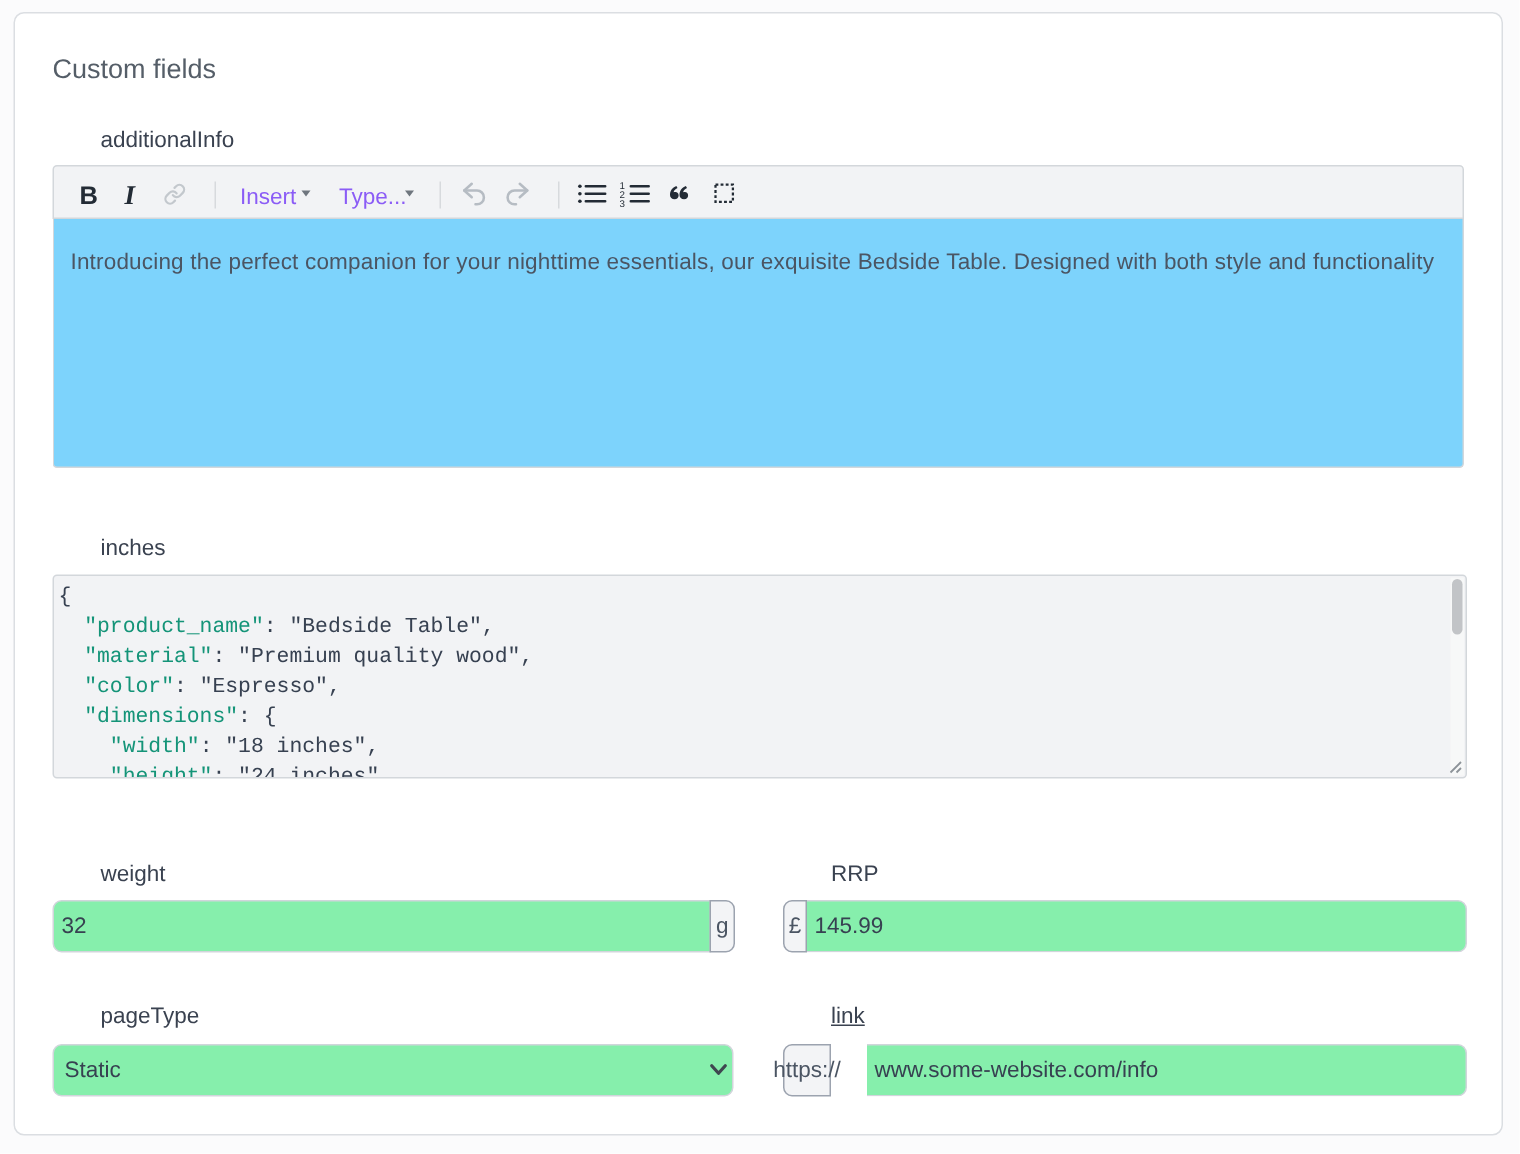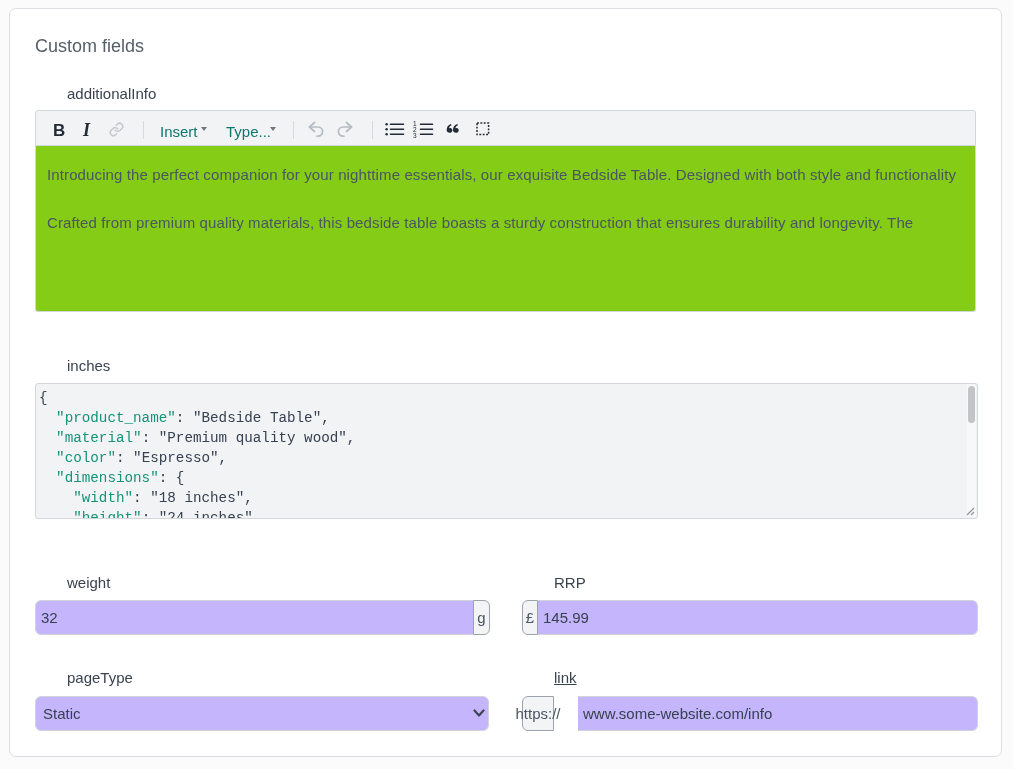--- a/index.html
+++ b/index.html
@@ -4,35 +4,35 @@
 <style>
 html,body{margin:0;padding:0;}
 body{width:1013px;height:769px;background:#fbfbfc;font-family:"Liberation Sans",sans-serif;position:relative;overflow:hidden;}
 .card{position:absolute;left:9px;top:8px;width:991px;height:747px;background:#fff;border:1px solid #dbdee2;border-radius:7px;}
 .h1{position:absolute;left:35px;top:36px;font-size:18px;line-height:20px;color:#555e68;}
 .lbl{position:absolute;font-size:15px;line-height:20px;color:#3a4250;margin-left:32px;}
 
 .rte{position:absolute;left:35px;top:110px;width:941px;}
 .tb{position:relative;height:34px;border:1px solid #d3d7db;border-radius:3px 3px 0 0;background:#f2f3f5;}
 .tb>*{position:absolute;}
-.tc{height:166px;border:1px solid #d3d7db;border-top:none;border-radius:0 0 3px 3px;background:#84cc16;padding:17px 13px 0 11px;font-size:15px;line-height:24px;letter-spacing:0.12px;color:#4b5563;box-sizing:border-box;}
+.tc{height:166px;border:1px solid #d3d7db;border-top:none;border-radius:0 0 3px 3px;background:#7dd3fc;padding:17px 13px 0 11px;font-size:15px;line-height:24px;letter-spacing:0.12px;color:#4b5563;box-sizing:border-box;}
 .tc div{white-space:nowrap;}
 .sep{width:1px;height:18px;background:#d7dadd;top:10px;}
 .btnB{font-weight:bold;font-size:17px;line-height:17px;color:#232b35;top:11px;}
 .btnI{font-family:"Liberation Serif",serif;font-style:italic;font-size:18px;line-height:17px;font-weight:bold;color:#232b35;top:11px;}
-.dd{font-size:15px;line-height:15px;color:#0f766e;top:13px;}
+.dd{font-size:15px;line-height:15px;color:#8b5cf6;top:13px;}
 .caret{width:0;height:0;border-left:3.5px solid transparent;border-right:3.5px solid transparent;border-top:4.5px solid #6f767e;top:16px;}
 
 .specs{position:absolute;left:35px;top:383px;width:941px;height:134px;background:#f2f3f5;border:1px solid #d3d7db;border-radius:3px;overflow:hidden;}
 .specs pre{margin:0;padding:4px 0 0 3px;font-family:"Liberation Mono",monospace;font-size:14.25px;line-height:20px;color:#374151;}
 .specs .k{color:#149478;}
 .sbtrack{position:absolute;top:1px;right:1px;width:9px;height:132px;background:#f7f8f8;}
 .sbthumb{position:absolute;top:2px;right:2px;width:7px;height:37px;background:#c2c4c7;border-radius:4px;}
 
-.inp{position:absolute;height:33px;border:1px solid #d1d5db;border-radius:6px;background:#c4b5fd;box-sizing:content-box;display:flex;align-items:center;font-size:15px;color:#374151;}
+.inp{position:absolute;height:33px;border:1px solid #d1d5db;border-radius:6px;background:#86efac;box-sizing:content-box;display:flex;align-items:center;font-size:15px;color:#374151;}
 .inp .txt{padding-left:5px;}
 .addon{display:flex;align-items:center;justify-content:center;background:#f3f4f6;border:1px solid #9ca3af;font-size:15px;color:#4b5563;box-sizing:border-box;height:35px;}
 .addon.r{position:absolute;border-radius:0 6px 6px 0;}
 .addon.l{position:absolute;border-radius:6px 0 0 6px;}
 svg{display:block;}
 </style>
 </head>
 <body>
 <div class="card"></div>
 <div class="h1">Custom fields</div>
@@ -77,21 +77,20 @@
         <path d="M0.5 7.2 C0.5 3.8 2.2 1.2 5.6 0 L6.5 1.5 C4.5 2.4 3.6 3.6 3.4 5 C3.8 4.8 4.3 4.7 4.8 4.7 C6.4 4.7 7.4 5.9 7.4 7.5 C7.4 9.3 6 10.6 4.2 10.6 C2 10.6 0.5 9.2 0.5 7.2 Z"></path>
         <path d="M8.1 7.2 C8.1 3.8 9.8 1.2 13.2 0 L14.1 1.5 C12.1 2.4 11.2 3.6 11 5 C11.4 4.8 11.9 4.7 12.4 4.7 C14 4.7 15 5.9 15 7.5 C15 9.3 13.6 10.6 11.8 10.6 C9.6 10.6 8.1 9.2 8.1 7.2 Z"></path>
       </svg>
     <svg style="left:440px;top:11px;" width="14" height="14" viewBox="0 0 14 14" fill="none" stroke="#232b35" stroke-width="1.5" stroke-dasharray="1.9 1.5">
         <rect x="1" y="1" width="11.6" height="11.6"></rect>
       </svg>
   </div>
   <div class="tc">
     <div>Introducing the perfect companion for your nighttime essentials, our exquisite Bedside Table. Designed with both style and functionality</div>
     <div style="height:24px"></div>
-    <div>Crafted from premium quality materials, this bedside table boasts a sturdy construction that ensures durability and longevity. The</div>
   </div>
 </div>
 
 <div class="lbl" style="left:35px;top:356px;">inches</div>
 <div class="specs">
 <pre>{
   <span class="k">"product_name"</span>: "Bedside Table",
   <span class="k">"material"</span>: "Premium quality wood",
   <span class="k">"color"</span>: "Espresso",
   <span class="k">"dimensions"</span>: {

